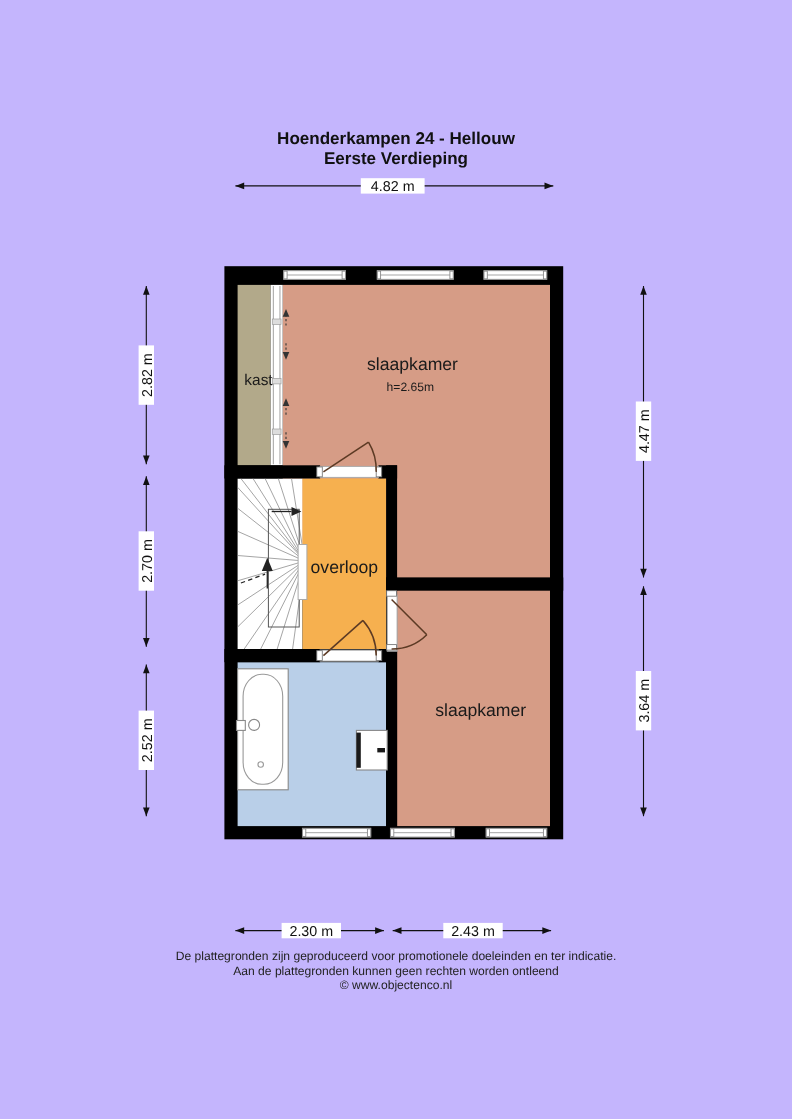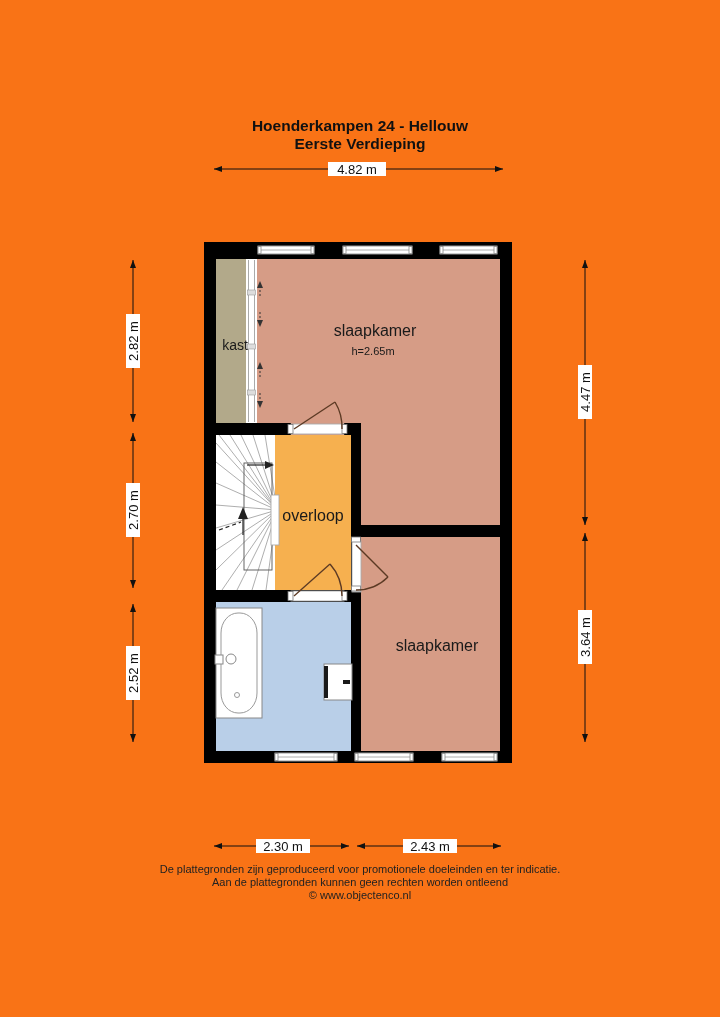--- a/index.html
+++ b/index.html
@@ -1,16 +1,16 @@
 <!DOCTYPE html>
 <html><head>
 <meta charset="utf-8">
 <style>
   html,body{margin:0;padding:0;background:#fff;}
-  .page{position:relative;width:720px;height:1017px;background:#f97316;overflow:hidden;
+  .page{position:relative;width:720px;height:1017px;background:#c4b5fd;overflow:hidden;
         font-family:"Liberation Sans",sans-serif;text-decoration:underline;}
   svg text{font-family:"Liberation Sans",sans-serif;}
   .title{font-size:15.5px;font-weight:bold;fill:#111;text-anchor:middle;}
   .room-label{font-size:16px;fill:#1a1a1a;text-anchor:middle;}
   .room-label-sm{font-size:14px;fill:#1a1a1a;text-anchor:middle;}
   .height-label{font-size:11px;fill:#1a1a1a;text-anchor:middle;}
   .dim-text{font-size:13px;fill:#111;text-anchor:middle;}
   .footer-text{font-size:11px;fill:#222;text-anchor:middle;}
   .dim-line{stroke:#111;stroke-width:1;fill:none;}
   .dim-head{fill:#111;stroke:none;}

